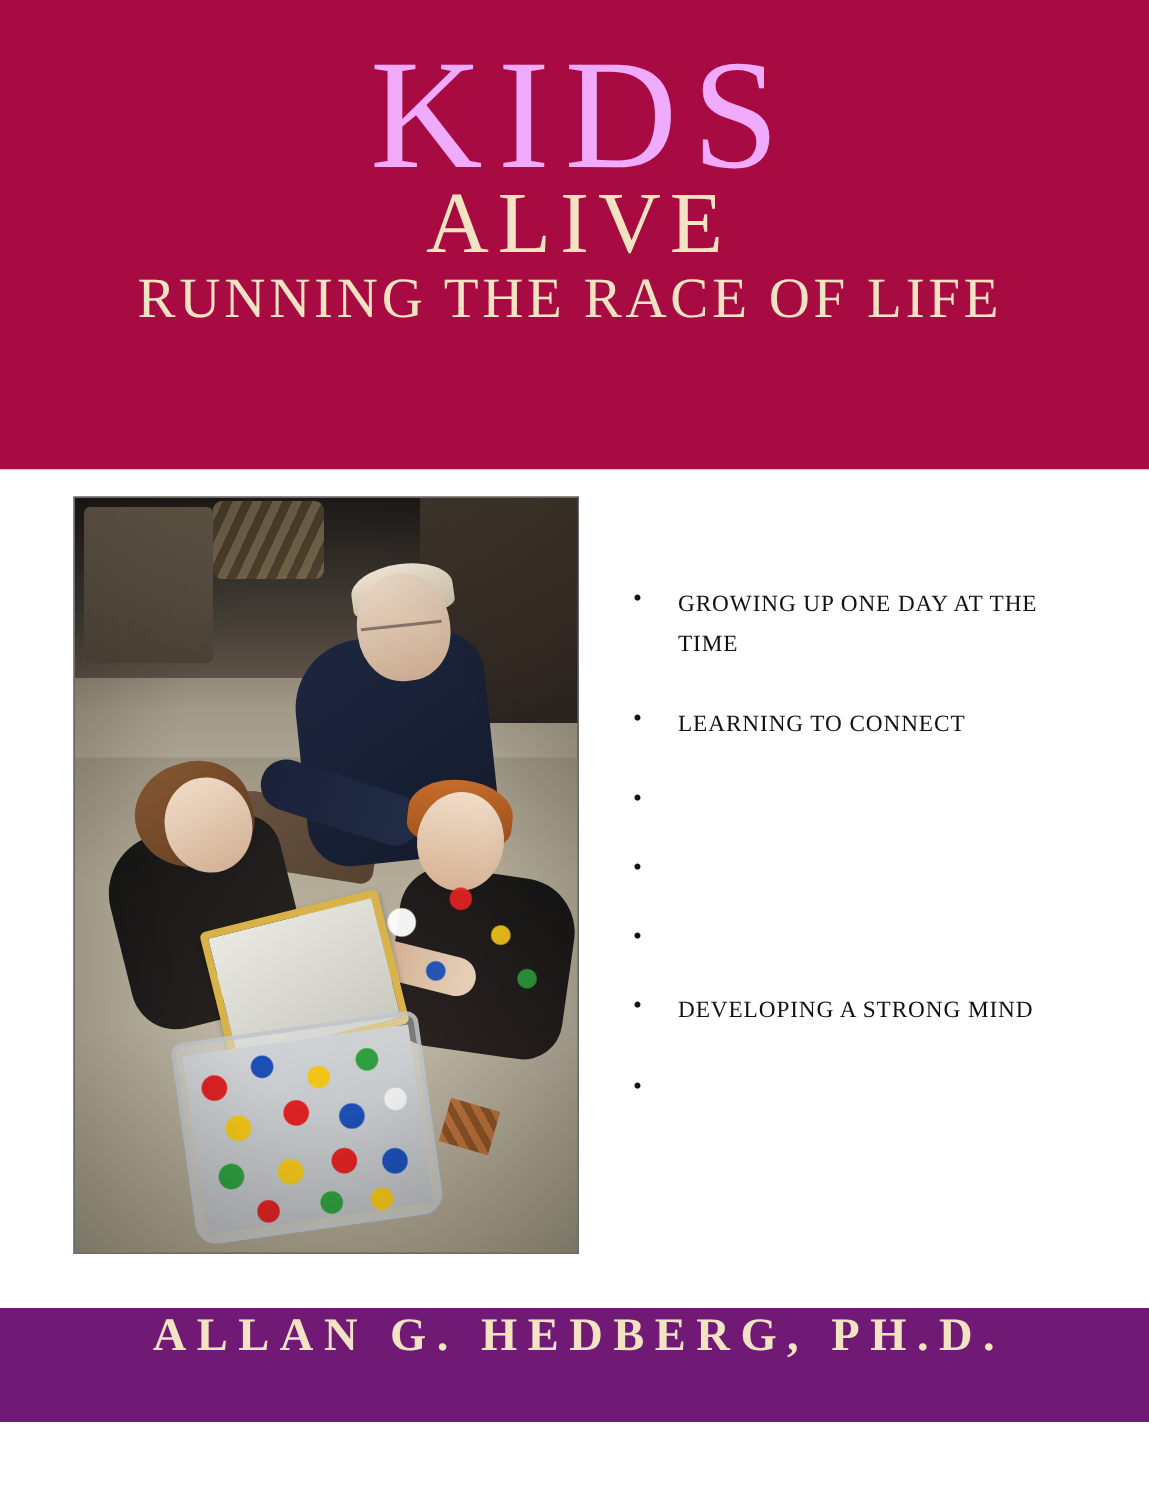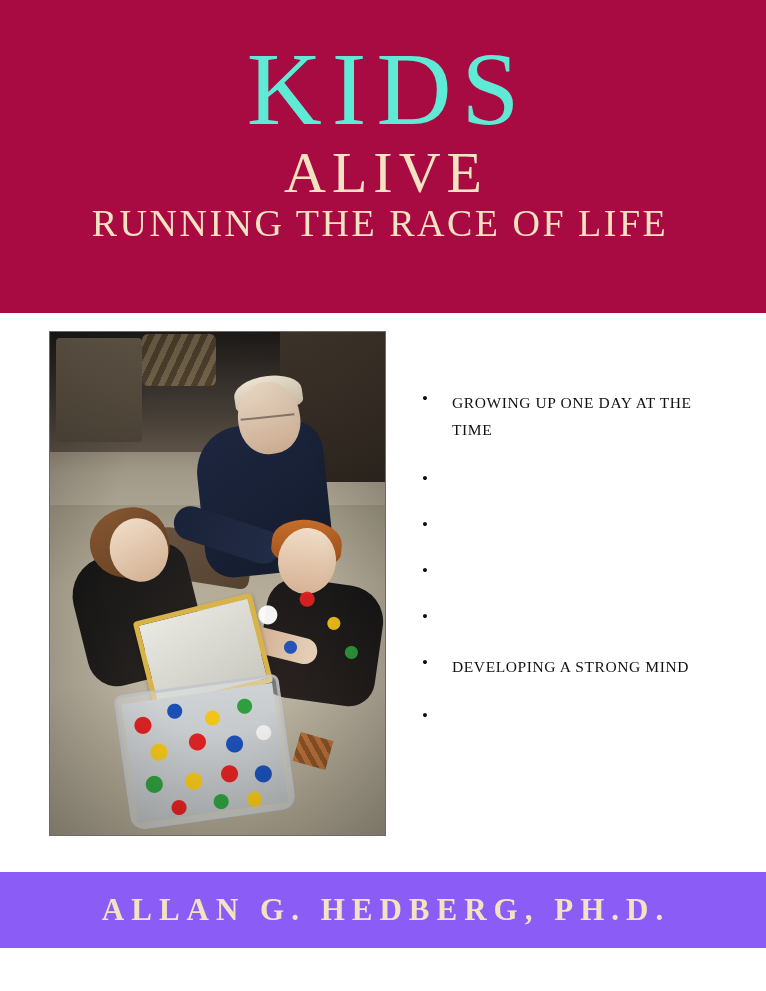--- a/index.html
+++ b/index.html
@@ -29,26 +29,26 @@
     background: #a80b42;
     width: 100%;
     height: 313px;
     box-sizing: border-box;
     padding-top: 26px;
     text-align: center;
     overflow: hidden;
   }
   .title-main {
     font-family: "Liberation Serif", serif;
-    color: #5eead4;
+    color: #f0abfc;
     font-size: 104px;
     line-height: 0.98;
     letter-spacing: 10px;
     font-weight: 400;
-    margin: 12px;
+    margin: 0;
     padding-left: 10px;
   }
   .title-sub {
     font-family: "Liberation Serif", serif;
     color: #f4e3c2;
     font-size: 58px;
     line-height: 0.92;
     letter-spacing: 6px;
     font-weight: 400;
     margin: -6px 0 0 0;
@@ -333,25 +333,25 @@
     letter-spacing: 0.6px;
     color: #111111;
     line-height: 1.75;
     max-width: 260px;
     text-transform: uppercase;
     margin-left: 12px;
   }
 
   
   .author-band {
-    background: #8b5cf6;
+    background: #701a75;
     width: 100%;
     height: 76px;
     display: flex;
-    align-items: center;
+    align-items: flex-start;
     justify-content: center;
   }
   .author-name {
     font-family: "Liberation Serif", serif;
     color: #f4e3c2;
     font-size: 31px;
     letter-spacing: 7px;
     font-weight: 700;
     margin: 0;
     padding-left: 6px;
@@ -409,20 +409,21 @@
       </div>
     </div>
 
     <div class="bullets">
       <div class="bullet-row">
         <span class="bullet-dot">•</span>
         <span class="bullet-text">Growing Up One Day at the Time</span>
       </div>
       <div class="bullet-row">
         <span class="bullet-dot">•</span>
+        <span class="bullet-text">Learning to Connect</span>
       </div>
       <div class="bullet-row">
         <span class="bullet-dot">•</span>
       </div>
       <div class="bullet-row">
         <span class="bullet-dot">•</span>
       </div>
       <div class="bullet-row">
         <span class="bullet-dot">•</span>
       </div>

